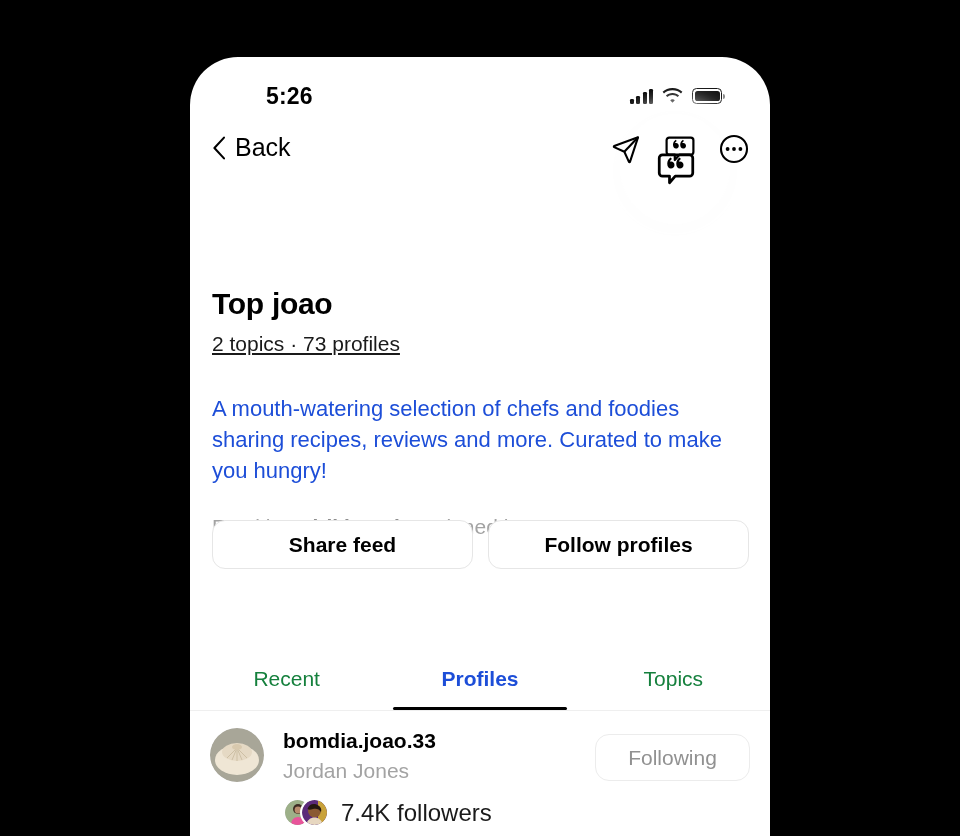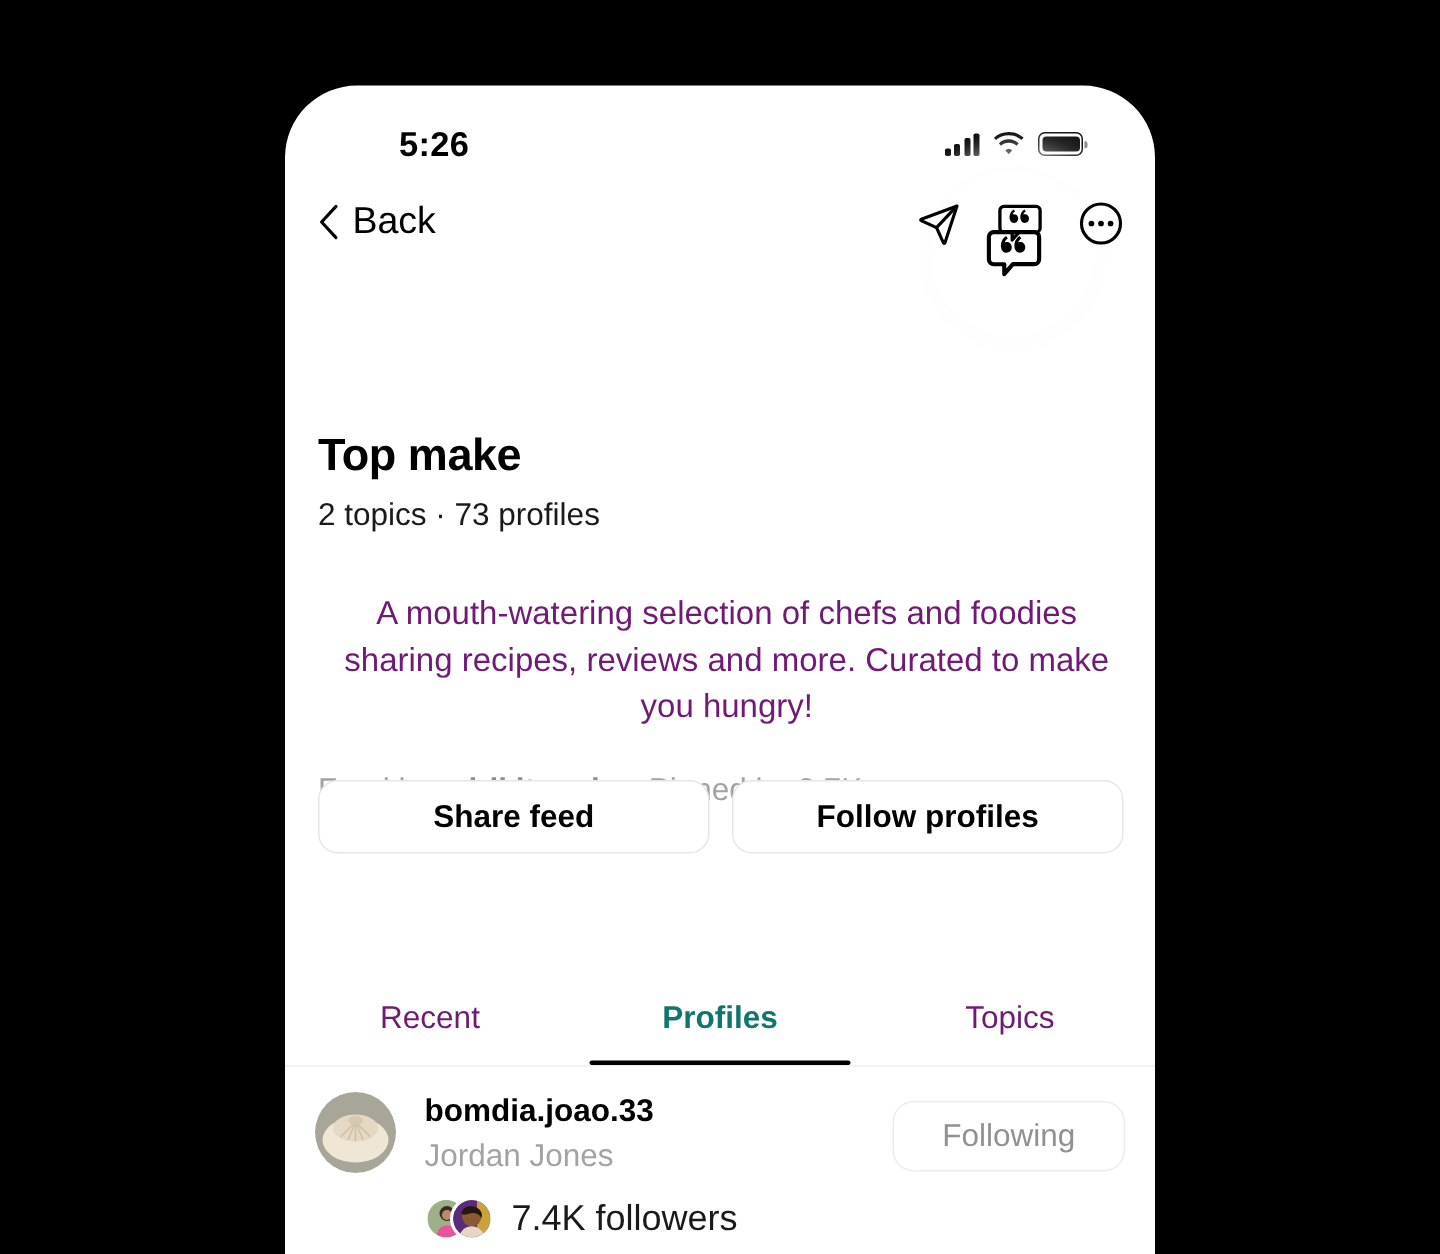--- a/index.html
+++ b/index.html
@@ -148,36 +148,36 @@
     color: #000;
     letter-spacing: -0.3px;
     line-height: 1;
   }
   .feed-meta {
     position: absolute;
     left: 22px; top: 142px;
     font-size: 21px;
     color: #1a1a1a;
     line-height: 1;
+    text-decoration: underline;
   }
 
   .avatar-cluster {
     position: absolute;
     left: 460px; top: 80px;
     width: 105px; height: 100px;
   }
 
   .feed-desc {
     position: absolute;
     left: 22px; top: 202px;
     width: 545px;
     font-size: 22px;
     line-height: 31px;
-    color: #701a75;
-    text-align: center;
+    color: #1d4ed8;
   }
   .feed-byline {
     position: absolute;
     left: 22px; top: 325px;
     font-size: 21px;
     color: #a3a3a3;
     line-height: 1;
   }
   .feed-byline b { color: #8e8e8e; font-weight: bold; }
   .feed-byline .dot { padding: 0 4px; }
@@ -211,25 +211,25 @@
     position: absolute;
     left: 0; top: 591px;
     width: 580px;
     height: 62px;
     display: flex;
   }
   .tab {
     flex: 1;
     display: flex; align-items: center; justify-content: center;
     font-size: 21px;
-    color: #701a75;
+    color: #15803d;
     cursor: pointer;
     position: relative;
   }
-  .tab.active { color: #0f766e; font-weight: bold; }
+  .tab.active { color: #1d4ed8; font-weight: bold; }
   .tab.active::after {
     content: "";
     position: absolute;
     left: 10px; right: 10px;
     bottom: 0;
     height: 3px;
     background: #000;
     border-radius: 2px;
   }
   .tabs-underline {
@@ -378,21 +378,21 @@
             <circle cx="8.6" cy="15" r="1.9" fill="#000"></circle>
             <circle cx="15" cy="15" r="1.9" fill="#000"></circle>
             <circle cx="21.4" cy="15" r="1.9" fill="#000"></circle>
           </svg>
         </span>
       </div>
     </div>
 
     <div class="feed-head">
 
-      <h1 class="feed-title">Top make</h1>
+      <h1 class="feed-title">Top joao</h1>
       <div class="feed-meta">2 topics · 73 profiles</div>
 
       <div class="avatar-cluster">
         
         
         
         
       </div>
 
       <div class="feed-desc">A mouth-watering selection of chefs and foodies sharing recipes, reviews and more. Curated to make you hungry!</div>

